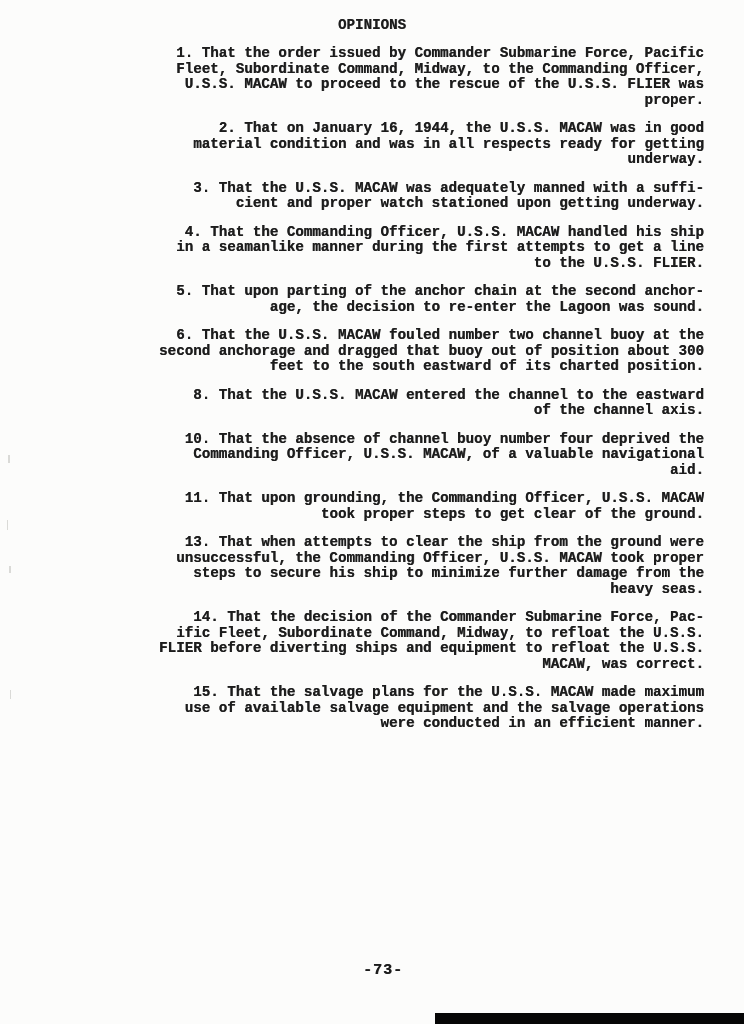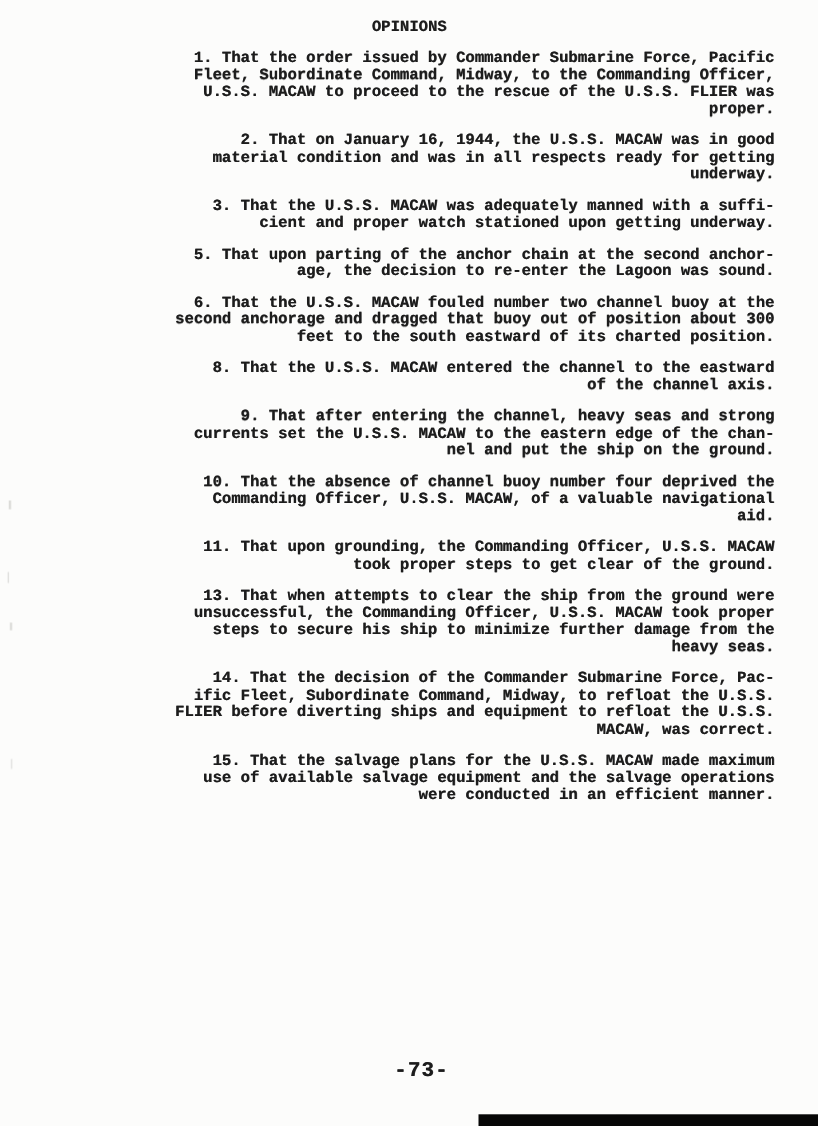--- a/index.html
+++ b/index.html
@@ -40,21 +40,21 @@
     line-height: 15.5px;
     font-weight: 700;
     text-shadow: 0.4px 0 0 rgba(20,20,20,0.6), 0 0.3px 0 rgba(20,20,20,0.35);
   }
   .pageno {
     position: absolute;
     top: 962px;
     left: 0;
     right: 0;
     text-align: center;
-    font-size: 19px;
+    font-size: 15px;
     font-weight: 700;
     letter-spacing: 1px;
     text-shadow: 0.5px 0 0 rgba(10,10,10,0.8);
     padding-left: 22px;
   }
   .bottom-bar {
     position: absolute;
     left: 435px;
     bottom: 0;
     width: 309px;
@@ -81,30 +81,30 @@
     <div class="body">
       <p class="para">   1. That the order issued by Commander Submarine Force, Pacific
 Fleet, Subordinate Command, Midway, to the Commanding Officer,
 U.S.S. MACAW to proceed to the rescue of the U.S.S. FLIER was
 proper.</p>
       <p class="para">   2. That on January 16, 1944, the U.S.S. MACAW was in good
 material condition and was in all respects ready for getting
 underway.</p>
       <p class="para">   3. That the U.S.S. MACAW was adequately manned with a suffi-
 cient and proper watch stationed upon getting underway.</p>
+      <p class="para">   4. That the Commanding Officer, U.S.S. MACAW handled his ship
+in a seamanlike manner during the first attempts to get a line
+to the U.S.S. FLIER.</p>
       <p class="para">   5. That upon parting of the anchor chain at the second anchor-
 age, the decision to re-enter the Lagoon was sound.</p>
       <p class="para">   6. That the U.S.S. MACAW fouled number two channel buoy at the
 second anchorage and dragged that buoy out of position about 300
 feet to the south eastward of its charted position.</p>
       <p class="para">   8. That the U.S.S. MACAW entered the channel to the eastward
 of the channel axis.</p>
-      <p class="para">   9. That after entering the channel, heavy seas and strong
-currents set the U.S.S. MACAW to the eastern edge of the chan-
-nel and put the ship on the ground.</p>
       <p class="para">  10. That the absence of channel buoy number four deprived the
 Commanding Officer, U.S.S. MACAW, of a valuable navigational
 aid.</p>
       <p class="para">  11. That upon grounding, the Commanding Officer, U.S.S. MACAW
 took proper steps to get clear of the ground.</p>
       <p class="para">  13. That when attempts to clear the ship from the ground were
 unsuccessful, the Commanding Officer, U.S.S. MACAW took proper
 steps to secure his ship to minimize further damage from the
 heavy seas.</p>
       <p class="para">  14. That the decision of the Commander Submarine Force, Pac-

